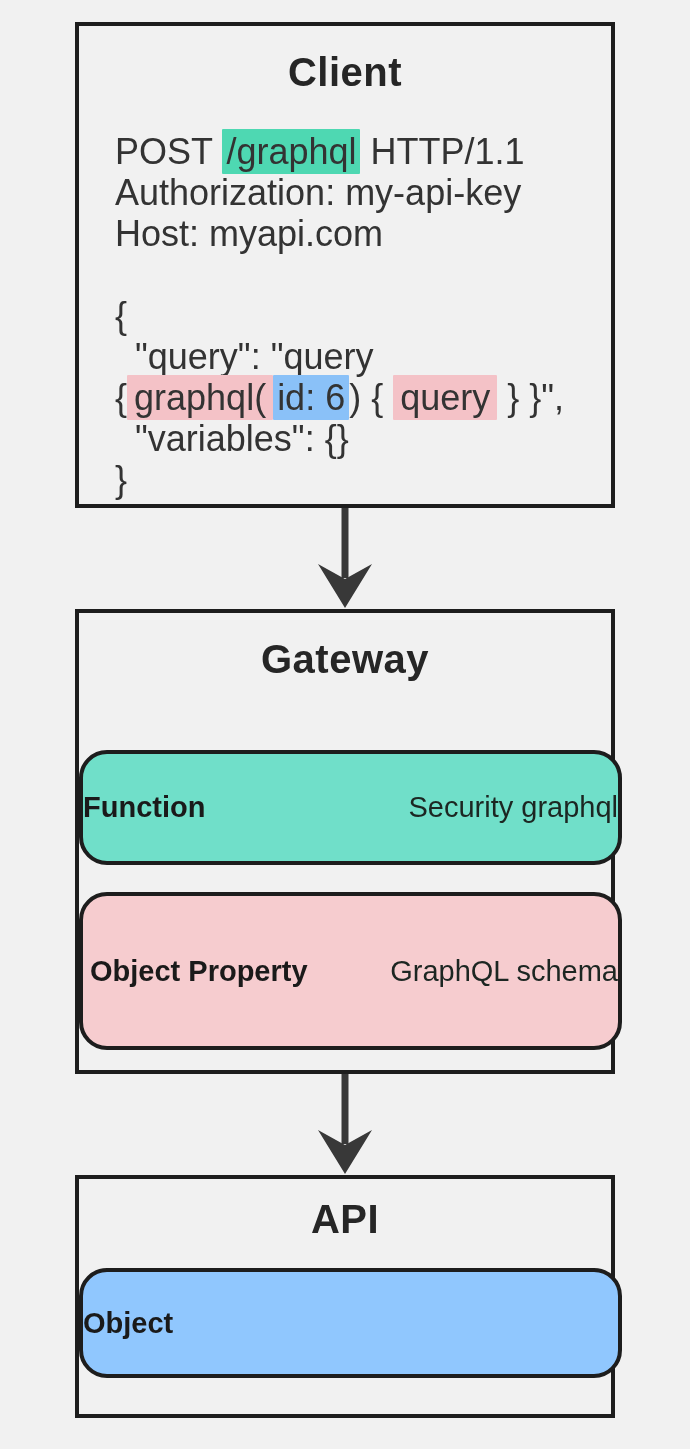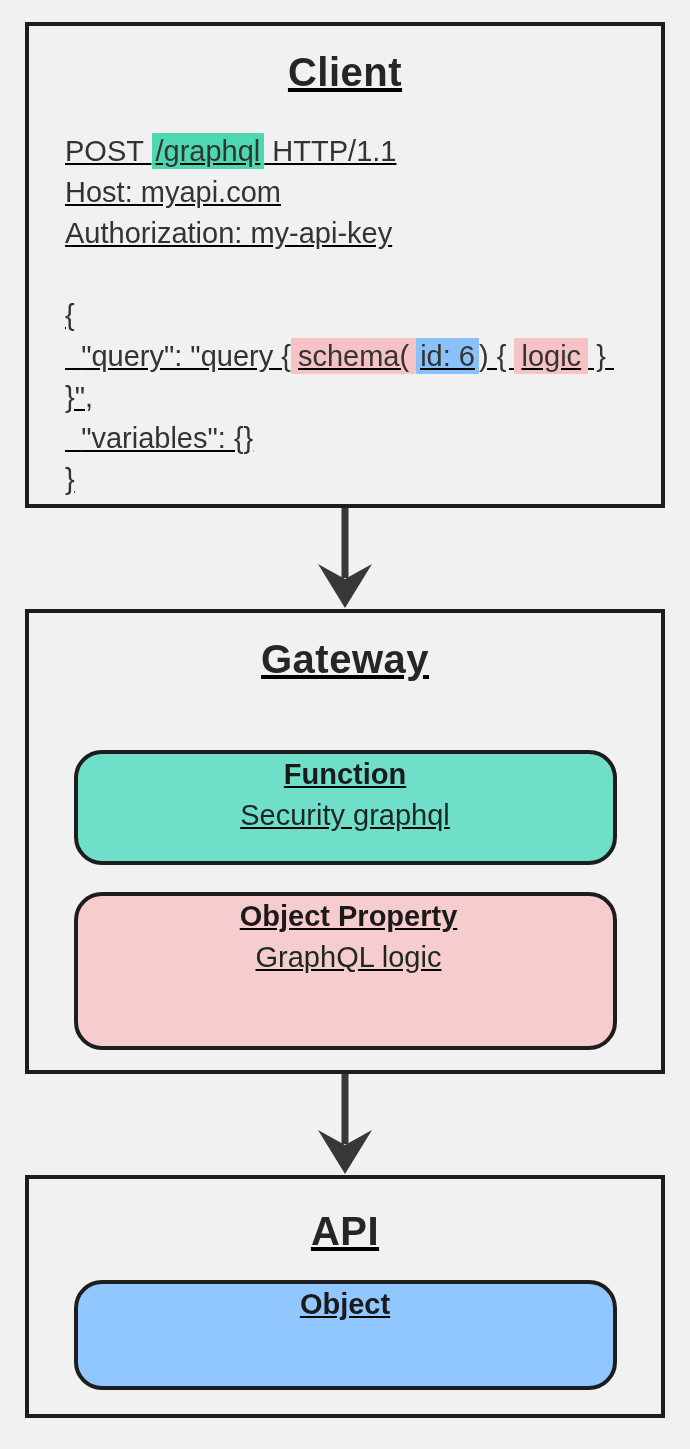--- a/index.html
+++ b/index.html
@@ -21,109 +21,108 @@
     background: var(--background);
     font-family: "Liberation Sans", "DejaVu Sans", sans-serif;
   }
   .canvas {
     width: 690px;
     height: 1449px;
     padding-top: 22px;
     overflow: hidden;
   }
   .outer-box {
-    width: 640px;
+    width: 540px;
     margin: 0 auto;
     border: 4px solid var(--box-border);
     background: var(--background);
-    text-decoration: underline;
   }
   .outer-title {
     font-size: 40px;
     font-weight: 700;
     color: var(--text-title);
     text-align: center;
     letter-spacing: 0.5px;
   }
   
   .client-box {
     height: 486px;
     padding: 24px 36px 0 36px;
   }
   .client-box .outer-title { margin-bottom: 36px; }
   .code-block {
-    font-size: 29px;
+    font-size: 36px;
     line-height: 41px;
     color: var(--text-body);
     white-space: pre-wrap;
   }
   .code-block.body-block { margin-top: 41px; }
   .hl { padding: 2px 4px; border-radius: 1px; }
   .hl-teal { background: var(--hl-teal); }
   .hl-pink { background: var(--hl-pink); padding-left: 7px; padding-right: 7px; }
   .hl-blue { background: var(--hl-blue); }
   
   .arrow-wrap {
     height: 101px;
     display: flex;
     justify-content: center;
     align-items: flex-start;
   }
   .arrow-wrap svg { display: block; }
   
   .gateway-box { height: 465px; padding-top: 24px; }
   .gateway-box .outer-title { margin-bottom: 68px; }
-  .api-box { height: 243px; padding-top: 30px; }
+  .api-box { height: 243px; padding-top: 18px; }
   .api-box .outer-title { margin-bottom: 26px; }
   .inner-box {
     width: 543px;
     margin: 4px auto;
     border: 4px solid var(--box-border);
     border-radius: 28px;
     display: flex;
-    flex-direction: column;
-    justify-content: flex-start;
+    flex-direction: row;
+    justify-content: space-between;
     align-items: center;
     text-align: center;
     font-size: 29px;
     line-height: 41px;
     color: #1c2622;
   }
   .inner-title { font-weight: 700; color: #1a1a1a; }
   .function-box { height: 115px; background: var(--teal-fill); }
   .object-property-box { height: 158px; margin-top: 27px; background: var(--pink-fill); padding-left: 7px; }
   .object-box { height: 110px; background: var(--blue-fill); }
 </style>
 </head>
 <body>
 
 <div class="canvas">
 
   <section class="outer-box client-box">
     <div class="outer-title">Client</div>
-    <div class="code-block"><div class="code-line"><span>POST </span><span class="hl hl-teal">/graphql</span><span> HTTP/1.1</span></div><div class="code-line"><span>Host: myapi.com</span></div><div class="code-line"><span>Authorization: my-api-key</span></div></div>
-    <div class="code-block body-block"><div class="code-line"><span>{</span></div><div class="code-line"><span>  "query": "query {</span><span class="hl hl-pink">schema(</span><span class="hl hl-blue">id: 6</span><span>) { </span><span class="hl hl-pink">logic</span><span> } }",</span></div><div class="code-line"><span>  "variables": {}</span></div><div class="code-line"><span>}</span></div></div>
+    <div class="code-block"><div class="code-line"><span>POST </span><span class="hl hl-teal">/graphql</span><span> HTTP/1.1</span></div><div class="code-line"><span>Authorization: my-api-key</span></div><div class="code-line"><span>Host: myapi.com</span></div></div>
+    <div class="code-block body-block"><div class="code-line"><span>{</span></div><div class="code-line"><span>  "query": "query {</span><span class="hl hl-pink">graphql(</span><span class="hl hl-blue">id: 6</span><span>) { </span><span class="hl hl-pink">query</span><span> } }",</span></div><div class="code-line"><span>  "variables": {}</span></div><div class="code-line"><span>}</span></div></div>
   </section>
 
   <div class="arrow-wrap">
     <svg width="60" height="101" viewBox="0 0 60 101">
       <line x1="30" y1="0" x2="30" y2="70" stroke="var(--arrow)" stroke-width="7"></line>
       <path d="M3 56 L30 100 L57 56 L30 71 Z" fill="var(--arrow)"></path>
     </svg>
   </div>
 
   <section class="outer-box gateway-box">
     <div class="outer-title">Gateway</div>
     <div class="inner-box function-box">
       <div class="inner-title">Function</div>
       <div>Security graphql</div>
     </div>
     <div class="inner-box object-property-box">
       <div class="inner-title">Object Property</div>
-      <div>GraphQL logic</div>
+      <div>GraphQL schema</div>
     </div>
   </section>
 
   <div class="arrow-wrap">
     <svg width="60" height="101" viewBox="0 0 60 101">
       <line x1="30" y1="0" x2="30" y2="70" stroke="var(--arrow)" stroke-width="7"></line>
       <path d="M3 56 L30 100 L57 56 L30 71 Z" fill="var(--arrow)"></path>
     </svg>
   </div>
 

